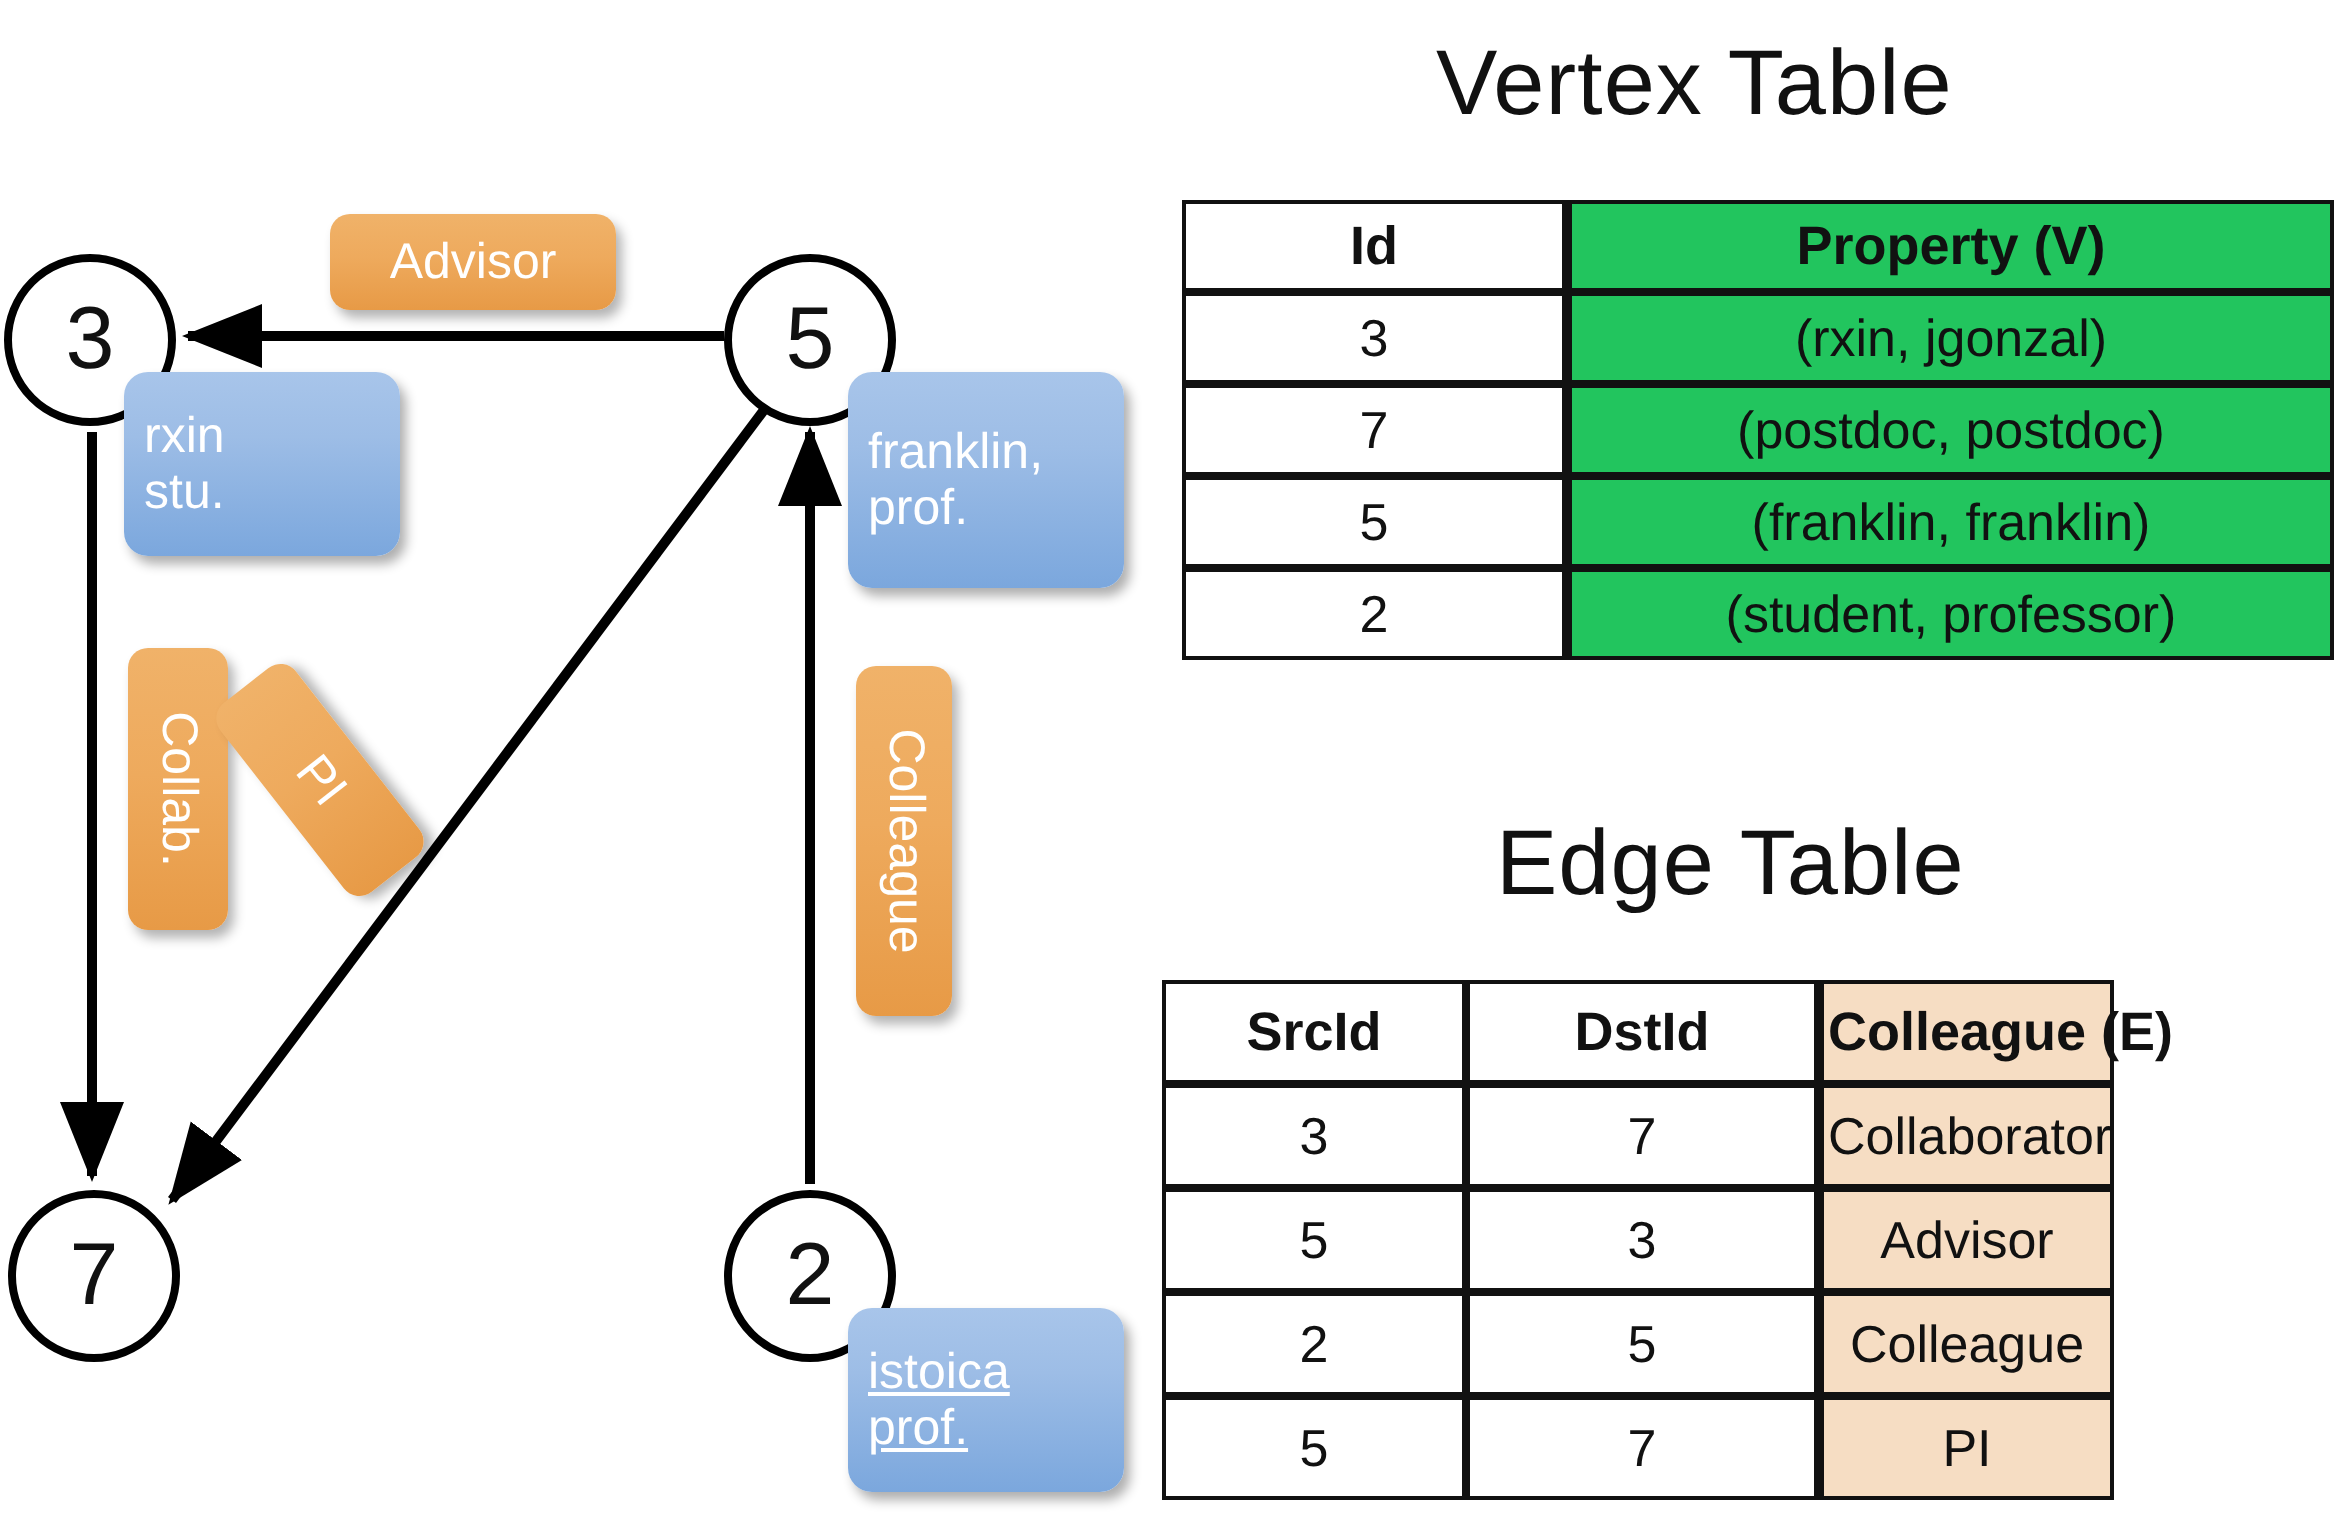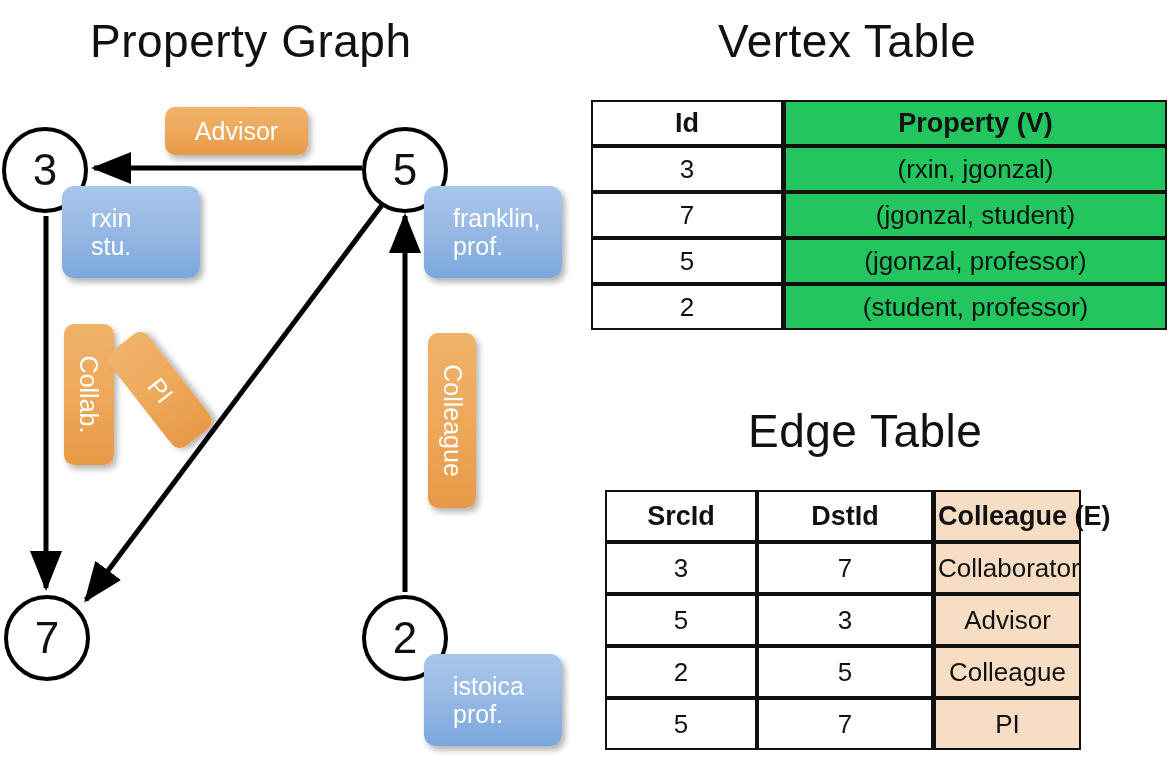--- a/index.html
+++ b/index.html
@@ -50,30 +50,30 @@
   #node-2{left:362px;top:595px;}
 
   
   .prop-box{
     position:absolute;
     border-radius:12px;
     background:linear-gradient(to bottom,#a8c5ea 0%,#9dbde6 35%,#7ba7dd 100%);
     color:#ffffff;
     font-size:25px;
     line-height:1.12;
-    padding:10px 29px;
+    padding:10px 10px;
     box-sizing:border-box;
     box-shadow:3px 4px 6px rgba(0,0,0,.32);
     z-index:4;
     display:flex;flex-direction:column;justify-content:center;
   }
   #prop-rxin{left:62px;top:186px;width:138px;height:92px;}
-  #prop-franklin{left:424px;top:186px;width:138px;height:92px;}
+  #prop-franklin{left:424px;top:186px;width:138px;height:108px;}
   #prop-jgonzal{left:62px;top:654px;width:140px;height:92px;}
-  #prop-istoica{left:424px;top:654px;width:138px;height:92px;}
+  #prop-istoica{left:424px;top:654px;width:138px;height:92px;text-decoration:underline;}
 
   
   .edge-label{
     position:absolute;
     border-radius:10px;
     background:linear-gradient(to bottom,#f0b269 0%,#eeaa5d 45%,#e79a46 100%);
     color:#ffffff;
     font-size:25px;
     box-sizing:border-box;
     box-shadow:3px 4px 6px rgba(0,0,0,.30);
@@ -112,32 +112,31 @@
   }
   table.grid th{font-weight:700;font-size:27px;}
 
   
   #vertex-table{left:591px;top:100px;width:576px;}
   #vertex-table td,#vertex-table th{height:46px;}
   #vertex-table .c-id{width:192px;background:#ffffff;}
   #vertex-table .c-prop{background:#22c55e;border-left-width:3px;}
 
   
-  #edge-table{left:605px;top:490px;width:476px;}
+  #edge-table{left:581px;top:490px;width:476px;}
   #edge-table td,#edge-table th{height:52px;}
   #edge-table .c-src{width:152px;background:#ffffff;}
   #edge-table .c-dst{width:176px;background:#ffffff;margin-top:48px;}
   #edge-table .c-prop{background:#f6ddc3;border-left-width:3px;}
 </style>
 </head>
 <body>
 
 <div class="stage">
 
-  <div class="title" id="title-property-graph">Property Graph</div>
   <div class="title" id="title-vertex-table">Vertex Table</div>
   <div class="title" id="title-edge-table">Edge Table</div>
 
   <div id="graph-panel">
 
     <svg id="graph-svg" width="585" height="760">
       <defs>
         <marker id="arrowhead" markerWidth="9" markerHeight="9" refX="7.4" refY="3.2" orient="auto" markerUnits="strokeWidth">
           <path d="M0,0 L8,3.2 L0,6.4 z" fill="#000"></path>
         </marker>
@@ -199,25 +198,25 @@
         <th class="c-prop">Property (V)</th>
       </tr>
     </thead>
     <tbody>
       <tr>
         <td class="c-id">3</td>
         <td class="c-prop">(rxin, jgonzal)</td>
       </tr>
       <tr>
         <td class="c-id">7</td>
-        <td class="c-prop">(jgonzal, student)</td>
+        <td class="c-prop">(postdoc, postdoc)</td>
       </tr>
       <tr>
         <td class="c-id">5</td>
-        <td class="c-prop">(jgonzal, professor)</td>
+        <td class="c-prop">(franklin, franklin)</td>
       </tr>
       <tr>
         <td class="c-id">2</td>
         <td class="c-prop">(student, professor)</td>
       </tr>
     </tbody>
   </table>
 
   <table class="grid" id="edge-table">
     <thead>

